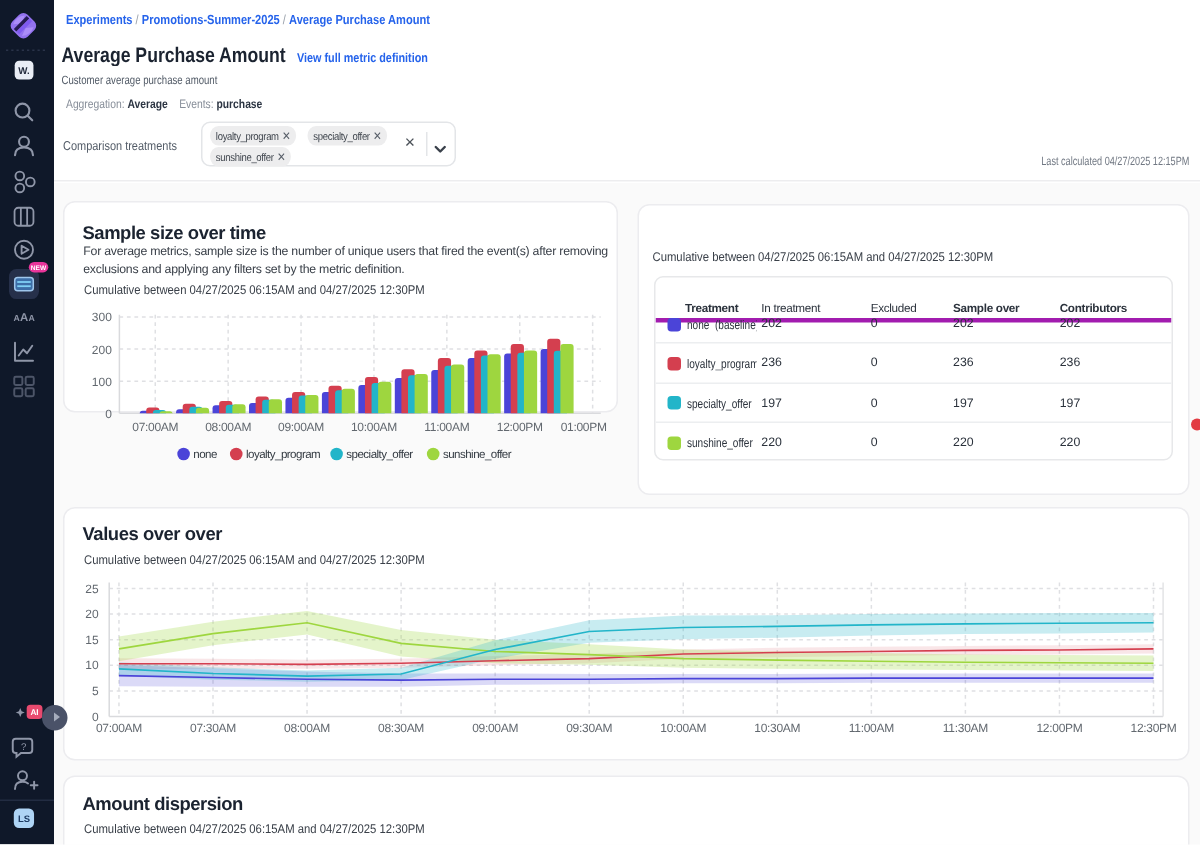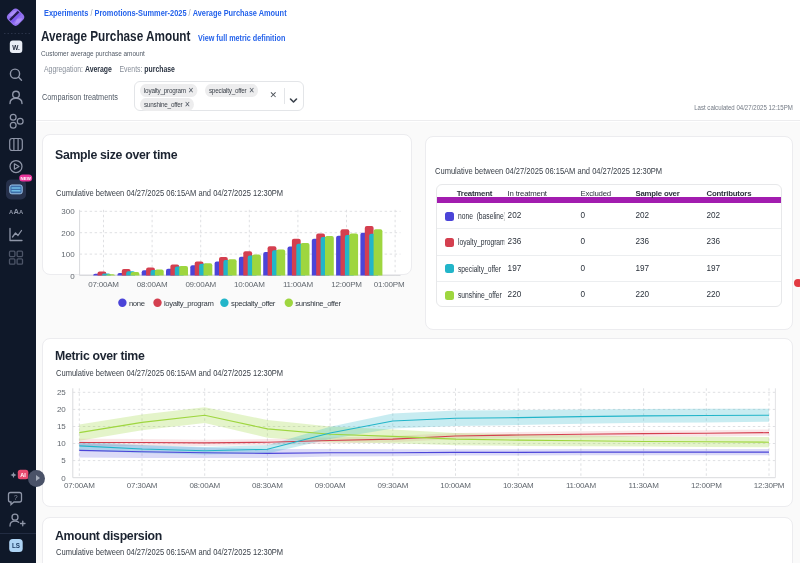--- a/index.html
+++ b/index.html
@@ -27,20 +27,21 @@
 <div class="abs" style="left:284.4px;top:88px;width:1px;height:16px;background:#e3e5e8"></div>
 <div class="abs" style="left:289px;top:91px"><svg width="9" height="9" viewBox="0 0 9 9">
       <path d="M1.5 3 L4.5 6 L7.5 3" stroke="#3a414b" stroke-width="1.6" fill="none" stroke-linecap="round" stroke-linejoin="round"></path>
     </svg></div>
 <div class="abs" style="right:7.5px;top:103px;font-size:8px;color:#717883;white-space:nowrap;transform:scaleX(0.76);transform-origin:right top">Last calculated 04/27/2025 12:15PM</div>
 
 <div class="abs" style="left:36px;top:122px;width:764px;height:441px;background:#fafafa"></div>
 
 <div class="card" style="left:41.5px;top:134px;width:370.5px;height:141px">
   <div class="ct" style="top:13px">Sample size over time</div>
+  <div class="cs" style="top:26.5px;line-height:12px;white-space:nowrap">For average metrics, sample size is the number of unique users that fired the event(s) after removing<br>exclusions and applying any filters set by the metric definition.</div>
   <div class="cum" style="top:53px">Cumulative between 04/27/2025 06:15AM and 04/27/2025 12:30PM</div>
   <svg width="369" height="194" viewBox="0 0 369 194" style="position:absolute;left:0;top:0">
       <line x1="36.599999999999994" y1="140.5" x2="357.5" y2="140.5" stroke="#d9dadd" stroke-width="1"></line>
       <text x="31.599999999999994" y="143.5" font-size="8" fill="#62686f" text-anchor="end">0</text>
       <line x1="36.599999999999994" y1="119.1" x2="357.5" y2="119.1" stroke="#dfe0e3" stroke-width="1" stroke-dasharray="2.5,2.5"></line>
       <text x="31.599999999999994" y="122.1" font-size="8" fill="#62686f" text-anchor="end">100</text>
       <line x1="36.599999999999994" y1="97.7" x2="357.5" y2="97.7" stroke="#dfe0e3" stroke-width="1" stroke-dasharray="2.5,2.5"></line>
       <text x="31.599999999999994" y="100.7" font-size="8" fill="#62686f" text-anchor="end">200</text>
       <line x1="36.599999999999994" y1="76.3" x2="357.5" y2="76.3" stroke="#dfe0e3" stroke-width="1" stroke-dasharray="2.5,2.5"></line>
       <text x="31.599999999999994" y="79.3" font-size="8" fill="#62686f" text-anchor="end">300</text>
@@ -114,21 +115,21 @@
       <circle cx="181.4" cy="167.7" r="4.2" fill="#22b5c9"></circle>
       <text x="187.9" y="170.5" font-size="7.7" letter-spacing="-0.35" fill="#333a42">specialty_offer</text>
       <circle cx="245.8" cy="167.7" r="4.2" fill="#9ed63f"></circle>
       <text x="252.3" y="170.5" font-size="7.7" letter-spacing="-0.35" fill="#333a42">sunshine_offer</text>
     </svg>
 </div>
 
 <div class="card" style="left:424.7px;top:136px;width:368.3px;height:193.5px">
   <div class="cum" style="left:9.5px;top:29px">Cumulative between 04/27/2025 06:15AM and 04/27/2025 12:30PM</div>
   <div style="position:absolute;left:10px;top:46.5px;width:346.3px;height:123.5px;border:1px solid #e7e8ea;border-radius:6px;background:#fff;overflow:hidden">
-      <div style="position:absolute;left:0;top:0;width:100%;height:18px;border-bottom:6px solid #a21caf">
+      <div style="position:absolute;left:0;top:12px;width:100%;height:18px;border-bottom:3px solid #a21caf">
         <span style="position:absolute;left:20.0px;top:4.5px;font-size:7.8px;letter-spacing:-0.2px;font-weight:bold;color:#2b323c">Treatment</span>
         <span style="position:absolute;left:70.9px;top:4.5px;font-size:7.8px;letter-spacing:-0.2px;font-weight:normal;color:#2b323c">In treatment</span>
         <span style="position:absolute;left:143.8px;top:4.5px;font-size:7.8px;letter-spacing:-0.2px;font-weight:normal;color:#2b323c">Excluded</span>
         <span style="position:absolute;left:198.7px;top:4.5px;font-size:7.8px;letter-spacing:-0.2px;font-weight:bold;color:#2b323c">Sample over</span>
         <span style="position:absolute;left:269.8px;top:4.5px;font-size:7.8px;letter-spacing:-0.2px;font-weight:bold;color:#2b323c">Contributors</span>
       </div>
       <div style="position:absolute;left:0;top:18.5px;width:100%;height:26.3px;border-bottom:1px solid #eceef0;">
         <span style="position:absolute;left:7.9px;top:8.7px;width:9px;height:9px;border-radius:2.5px;background:#4b44d8"></span>
         <span style="position:absolute;left:21.6px;top:8px;width:58px;font-size:8.4px;color:#2b323c;white-space:nowrap;overflow:hidden;transform:scaleX(0.8);transform-origin:left top">none&nbsp; (baseline)</span>
         <span style="position:absolute;left:70.9px;top:8px;font-size:8.2px;color:#2b323c">202</span>
@@ -157,21 +158,21 @@
         <span style="position:absolute;left:21.6px;top:8px;width:58px;font-size:8.4px;color:#2b323c;white-space:nowrap;overflow:hidden;transform:scaleX(0.8);transform-origin:left top">sunshine_offer</span>
         <span style="position:absolute;left:70.9px;top:8px;font-size:8.2px;color:#2b323c">220</span>
         <span style="position:absolute;left:143.8px;top:8px;font-size:8.2px;color:#2b323c">0</span>
         <span style="position:absolute;left:198.7px;top:8px;font-size:8.2px;color:#2b323c">220</span>
         <span style="position:absolute;left:269.8px;top:8px;font-size:8.2px;color:#2b323c">220</span>
       </div>
     </div>
 </div>
 
 <div class="card" style="left:41.5px;top:338px;width:751.5px;height:168.5px">
-  <div class="ct" style="top:10px">Metric over time</div>
+  <div class="ct" style="top:10px">Values over over</div>
   <div class="cum" style="top:28.5px">Cumulative between 04/27/2025 06:15AM and 04/27/2025 12:30PM</div>
   <svg width="749" height="166" viewBox="0 0 749 166" style="position:absolute;left:0;top:0">
       <line x1="29.799999999999997" y1="138.7" x2="732.4" y2="138.7" stroke="#d9dadd" stroke-width="1"></line>
       <text x="22.799999999999997" y="141.5" font-size="8" fill="#62686f" text-anchor="end">0</text>
       <line x1="29.799999999999997" y1="121.6" x2="732.4" y2="121.6" stroke="#dfe0e3" stroke-width="1" stroke-dasharray="2.5,2.5"></line>
       <text x="22.799999999999997" y="124.4" font-size="8" fill="#62686f" text-anchor="end">5</text>
       <line x1="29.799999999999997" y1="104.5" x2="732.4" y2="104.5" stroke="#dfe0e3" stroke-width="1" stroke-dasharray="2.5,2.5"></line>
       <text x="22.799999999999997" y="107.3" font-size="8" fill="#62686f" text-anchor="end">10</text>
       <line x1="29.799999999999997" y1="87.5" x2="732.4" y2="87.5" stroke="#dfe0e3" stroke-width="1" stroke-dasharray="2.5,2.5"></line>
       <text x="22.799999999999997" y="90.3" font-size="8" fill="#62686f" text-anchor="end">15</text>

